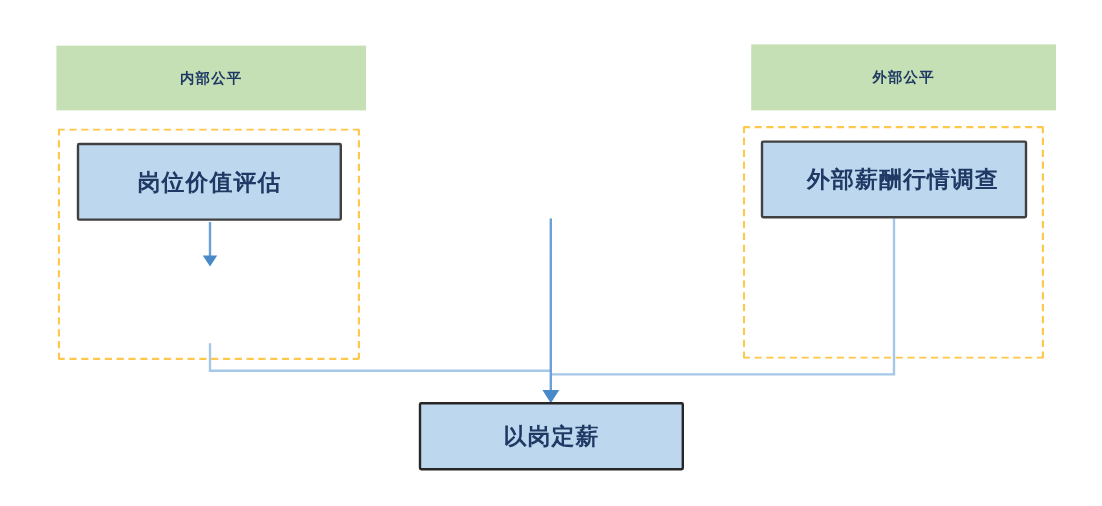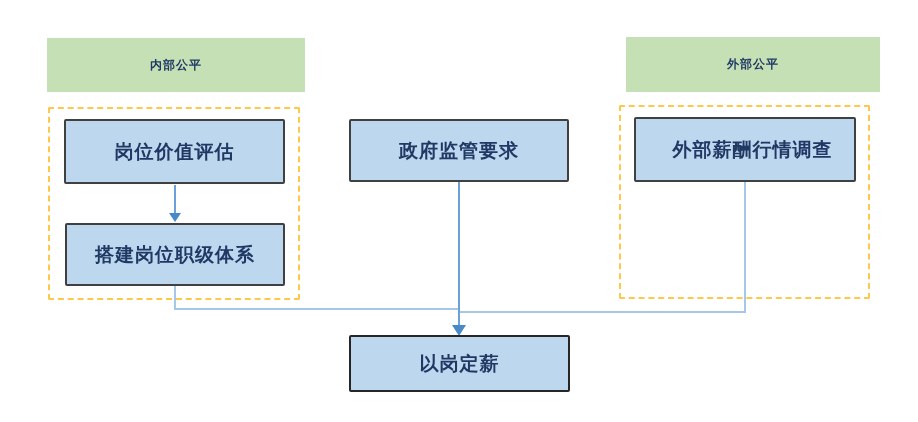--- a/index.html
+++ b/index.html
@@ -92,21 +92,19 @@
       <line x1="459" y1="182" x2="459" y2="326" stroke="#6ca0d8" stroke-width="2"></line>
       <polygon points="452,325 466,325 459,336" fill="#4a89c8"></polygon>
     </g>
   </svg>
 
   <div class="header-box header-internal">内部公平</div>
   <div class="header-box header-external">外部公平</div>
 
   <div class="node-box node-job-value">岗位价值评估</div>
 
-  <div class="node-box node-job-rank">搭建岗位职级体系</div>
 
-  <div class="node-box node-gov">政府监管要求</div>
 
   <div class="node-box node-survey">外部薪酬行情调查</div>
 
   <div class="node-box node-result">以岗定薪</div>
 
 </div>
 
 </body></html>

